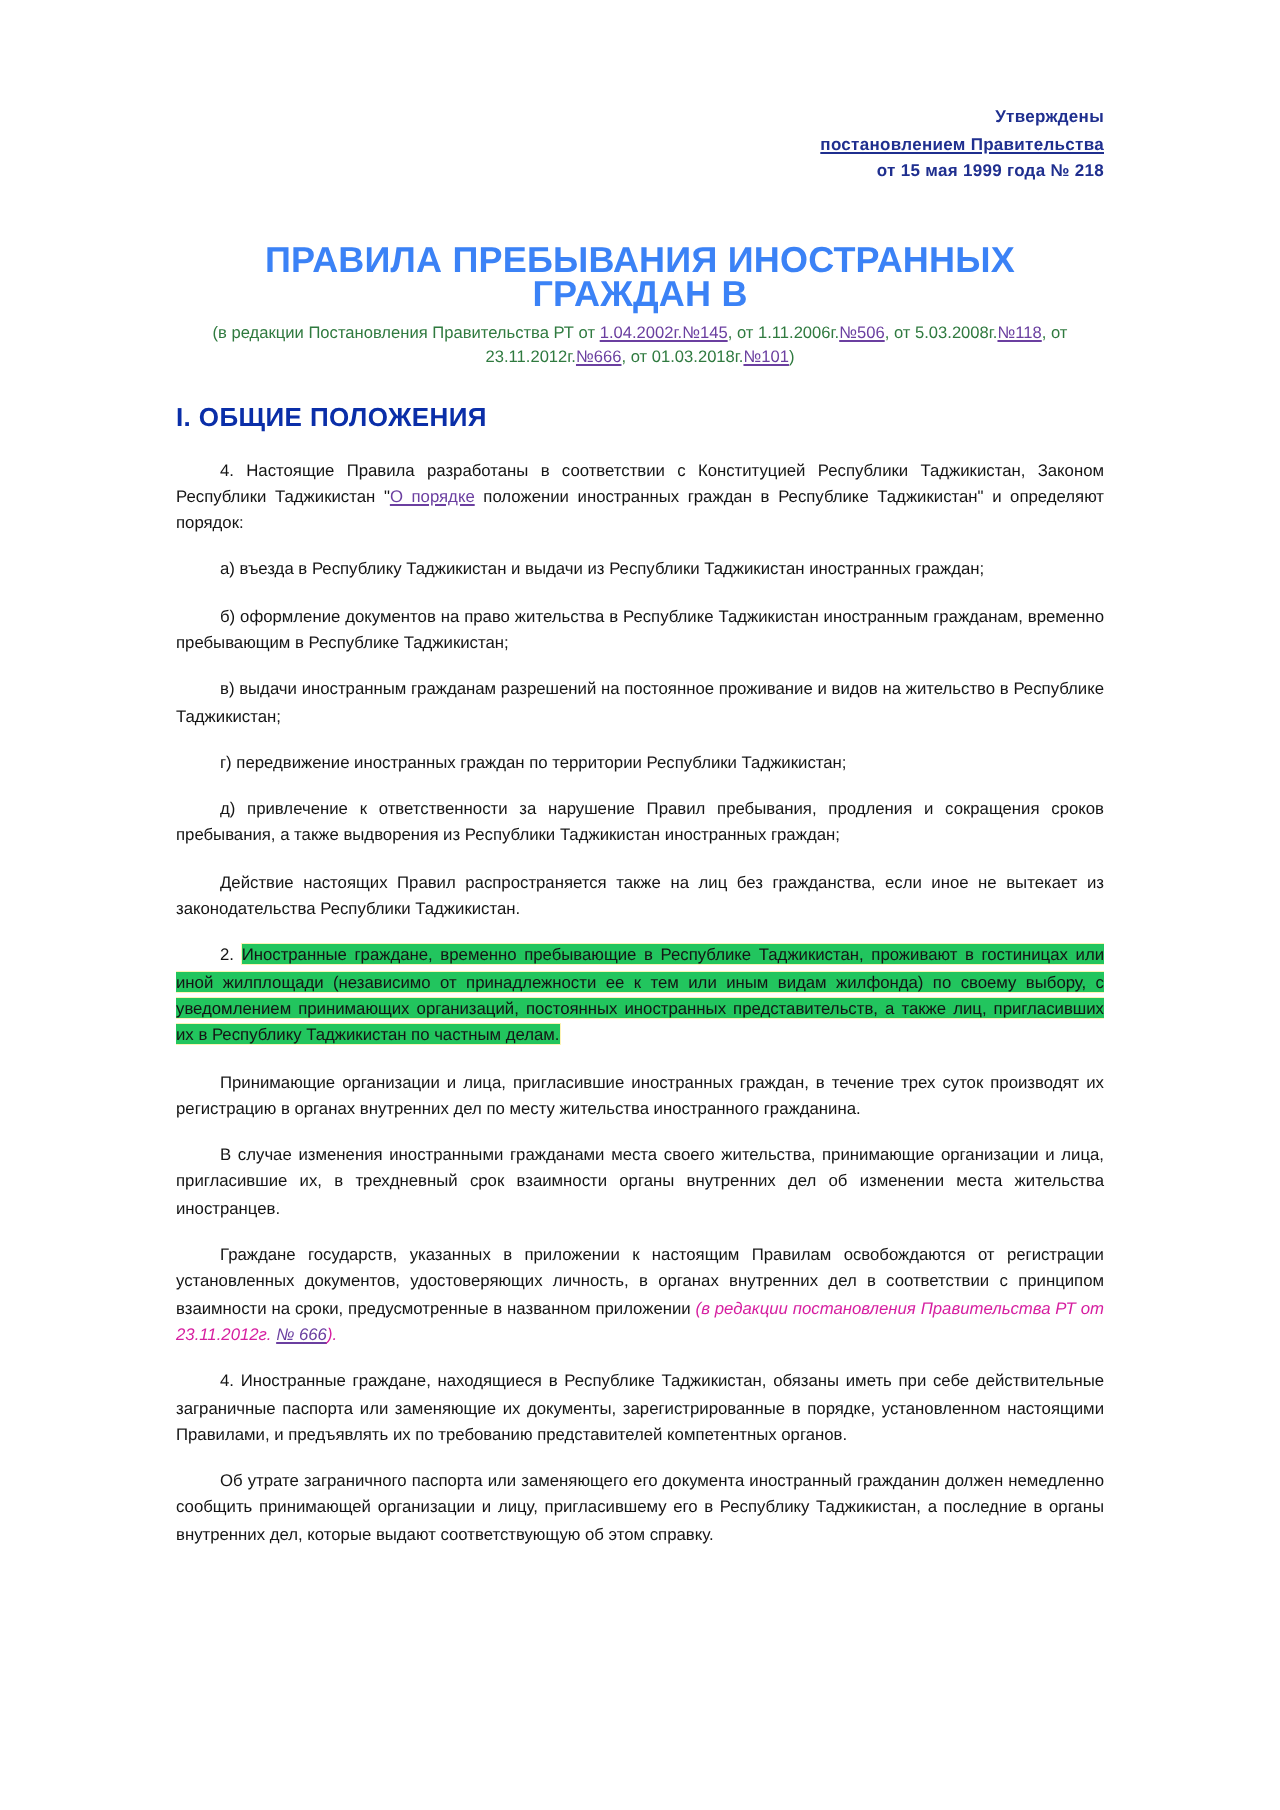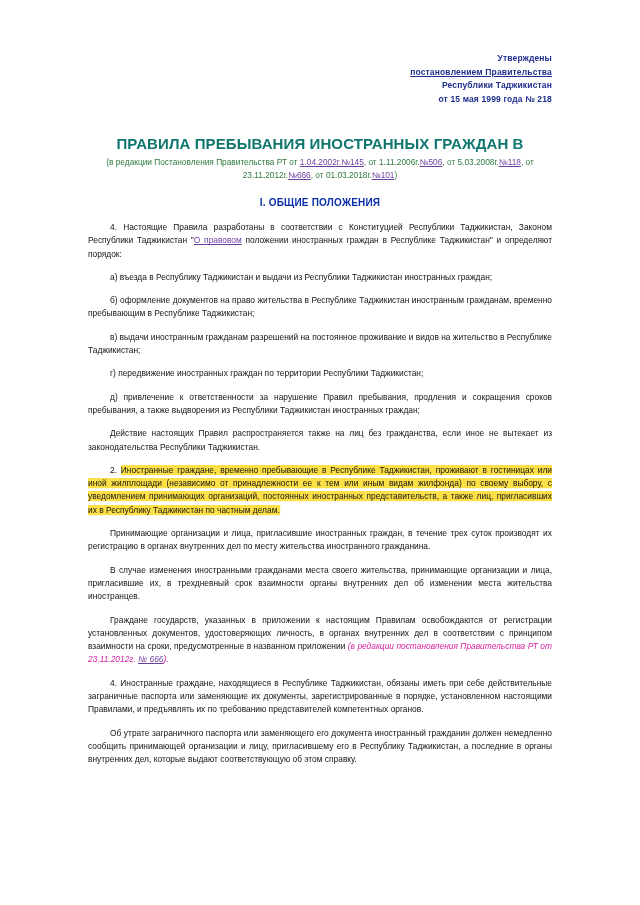--- a/index.html
+++ b/index.html
@@ -42,47 +42,46 @@
   .approval .line { display: block; white-space: nowrap; }
   .approval .link {
     color: #1f2f8f;
     text-decoration: underline;
   }
 
   
   .doc-title {
     margin-top: 29px;
     text-align: center;
-    color: #0f766e;
+    color: #3b82f6;
     font-weight: bold;
-    font-size: 15px;
+    font-size: 18px;
     line-height: 17px;
     letter-spacing: 0.1px;
   }
 
   .redaction {
     margin-top: 4px;
     text-align: center;
     color: #2f7a3f;
     font-size: 8.3px;
     line-height: 12.5px;
   }
   .redaction .lnk {
     color: #6b3fa0;
     text-decoration: underline;
     text-align: right;
   }
 
   
   .section-heading {
     margin-top: 16px;
-    text-align: center;
     color: #0a2ea8;
     font-weight: bold;
-    font-size: 10px;
+    font-size: 13px;
     letter-spacing: 0.2px;
   }
 
   
   p.para {
     margin: 0;
     padding: 0;
     margin-top: 10px;
     text-align: justify;
     text-justify: inter-word;
@@ -93,21 +92,21 @@
     hyphens: none;
   }
   p.para.first-body { margin-top: 13px; }
 
   .lnk-body {
     color: #6b3fa0;
     text-decoration: underline;
   }
 
   .hl {
-    background-color: #fde047;
+    background-color: #22c55e;
     box-shadow: 0 0 0 0.5px #fdf3b4;
   }
 
   .amend {
     color: #d61fa0;
     font-style: italic;
   }
   .amend .lnk-amend {
     color: #6b3fa0;
     font-style: italic;
@@ -116,36 +115,35 @@
 </style>
 </head>
 <body>
 
 <div class="page">
   <div class="doc-body">
 
     <div class="approval">
       <span class="line">Утверждены</span>
       <span class="line link">постановлением Правительства</span>
-      <span class="line">Республики Таджикистан</span>
       <span class="line">от 15 мая 1999 года № 218</span>
     </div>
 
     <div class="doc-title">
       <span>ПРАВИЛА ПРЕБЫВАНИЯ ИНОСТРАННЫХ ГРАЖДАН В</span>
       <br>
     </div>
 
     <div class="redaction">
       <span>(в редакции Постановления Правительства РТ от </span><a class="lnk" href="#">1.04.2002г.№145</a><span>, от 1.11.2006г.</span><a class="lnk" href="#">№506</a><span>, от 5.03.2008г.</span><a class="lnk" href="#">№118</a><span>, от 23.11.2012г.</span><a class="lnk" href="#">№666</a><span>, от 01.03.2018г.</span><a class="lnk" href="#">№101</a><span>)</span>
     </div>
 
     <div class="section-heading">I. ОБЩИЕ ПОЛОЖЕНИЯ</div>
 
-    <p class="para first-body"><span>4. Настоящие Правила разработаны в соответствии с Конституцией Республики Таджикистан, Законом Республики Таджикистан "</span><a class="lnk-body" href="#">О правовом</a><span> положении иностранных граждан в Республике Таджикистан" и определяют порядок:</span></p>
+    <p class="para first-body"><span>4. Настоящие Правила разработаны в соответствии с Конституцией Республики Таджикистан, Законом Республики Таджикистан "</span><a class="lnk-body" href="#">О порядке</a><span> положении иностранных граждан в Республике Таджикистан" и определяют порядок:</span></p>
 
     <p class="para">а) въезда в Республику Таджикистан и выдачи из Республики Таджикистан иностранных граждан;</p>
 
     <p class="para">б) оформление документов на право жительства в Республике Таджикистан иностранным гражданам, временно пребывающим в Республике Таджикистан;</p>
 
     <p class="para">в) выдачи иностранным гражданам разрешений на постоянное проживание и видов на жительство в Республике Таджикистан;</p>
 
     <p class="para">г) передвижение иностранных граждан по территории Республики Таджикистан;</p>
 
     <p class="para">д) привлечение к ответственности за нарушение Правил пребывания, продления и сокращения сроков пребывания, а также выдворения из Республики Таджикистан иностранных граждан;</p>

